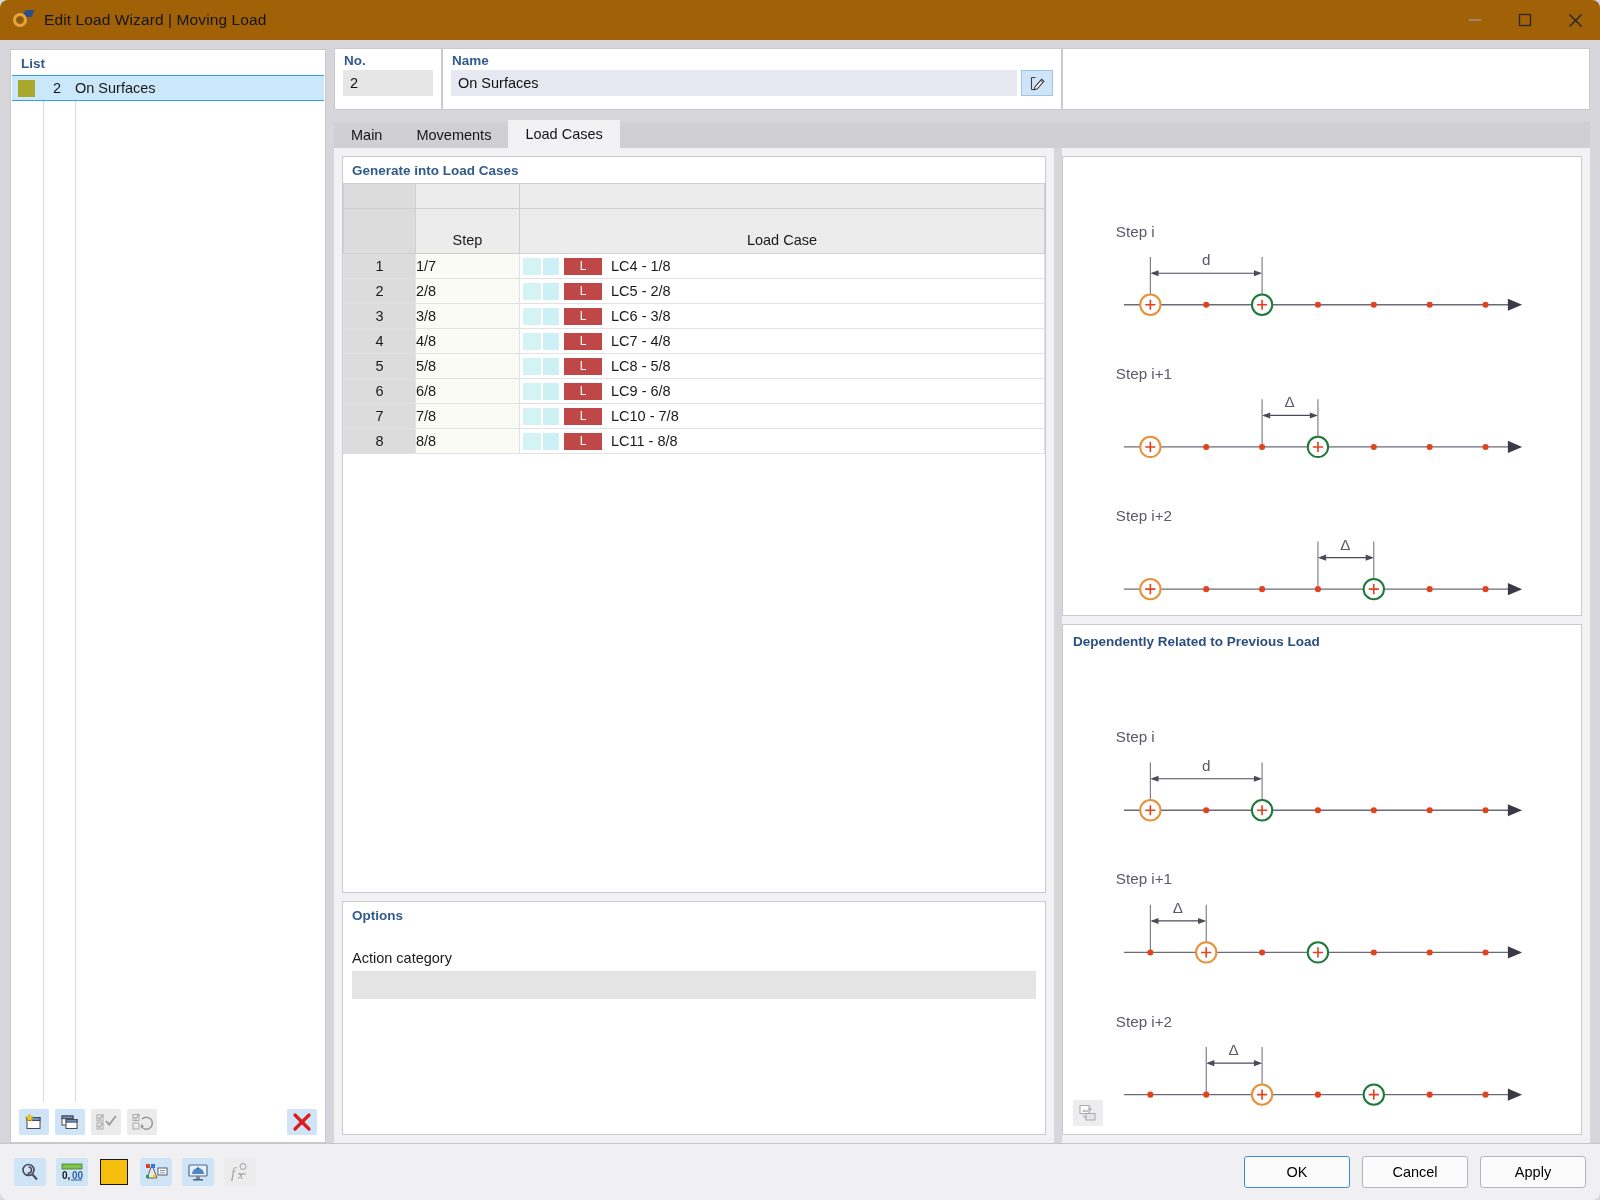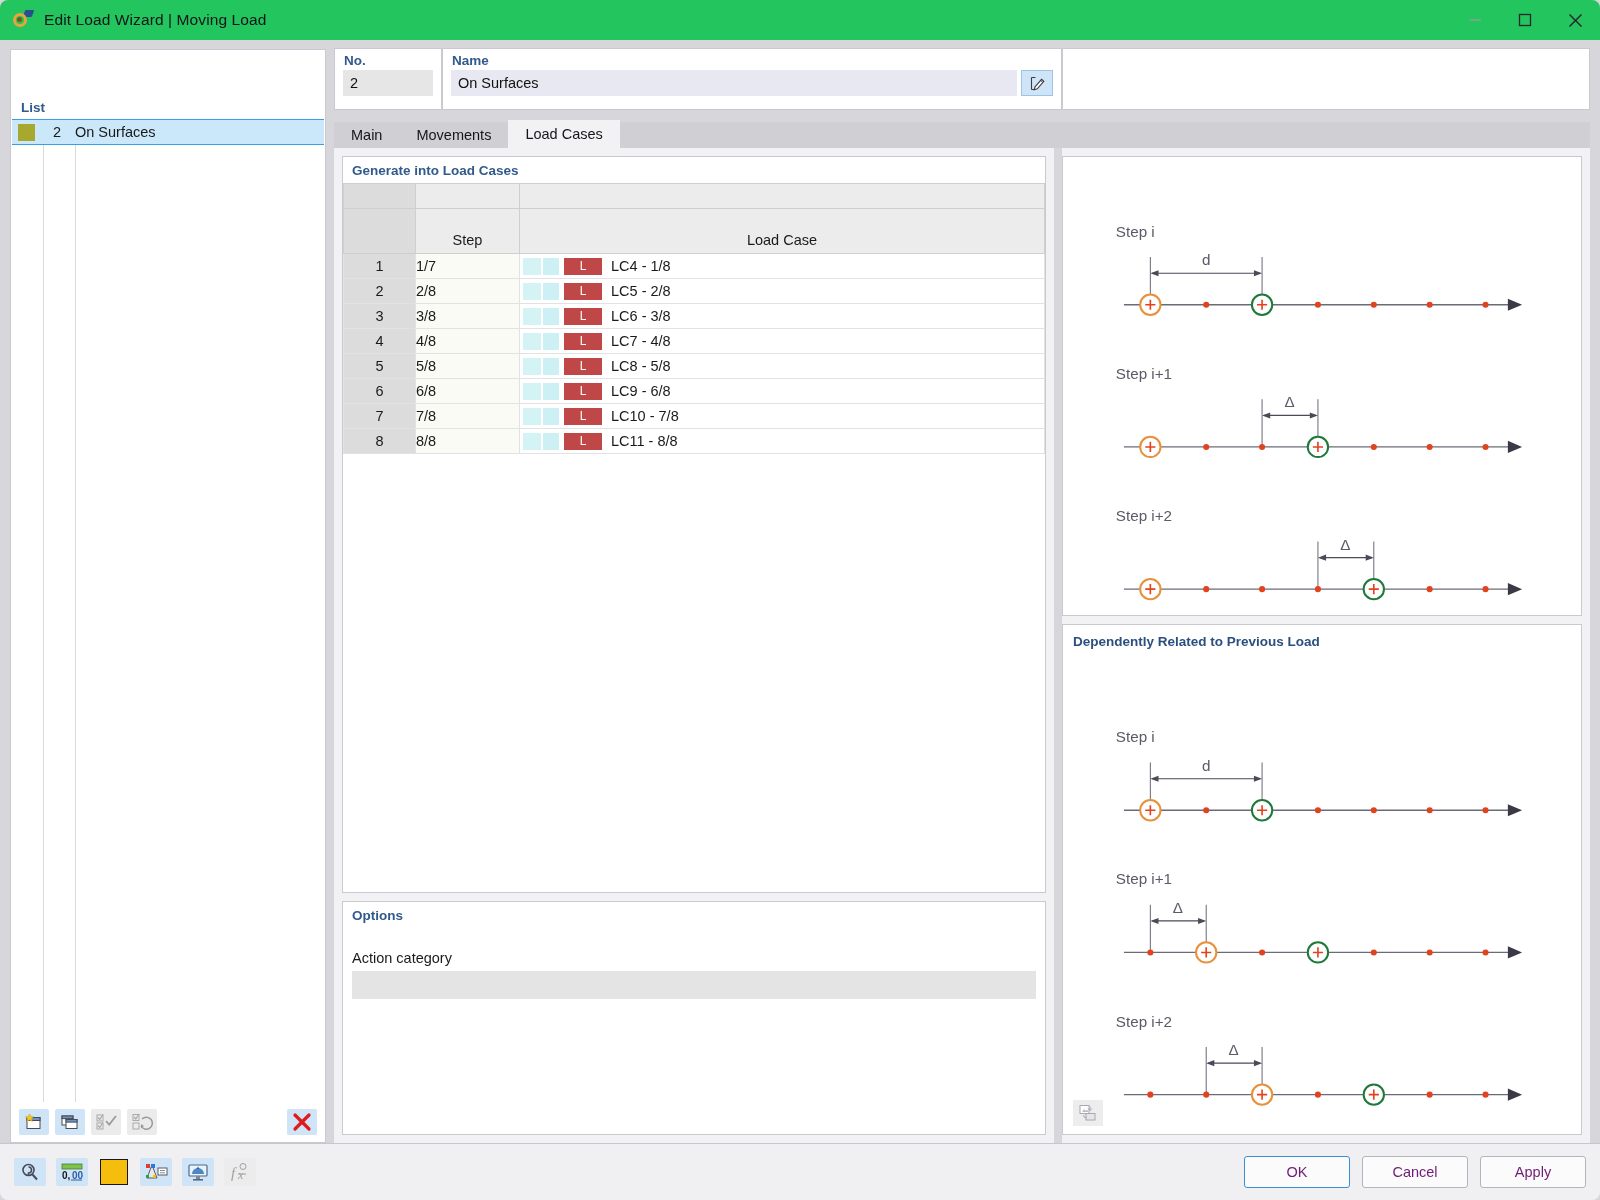--- a/index.html
+++ b/index.html
@@ -8,21 +8,21 @@
     font-family:"Liberation Sans","DejaVu Sans",sans-serif;
     font-size:14.5px;color:#1a1a1a;background:#d6d6db;
   }
   .window{
     position:absolute;inset:0;background:#d6d6db;
     display:flex;flex-direction:column;
     border-radius:8px;overflow:hidden;
   }
   
   .titlebar{
-    height:40px;flex:0 0 40px;background:#22c55e;
+    height:40px;flex:0 0 40px;background:#a16207;
     display:flex;align-items:center;position:relative;
   }
   .title-icon{
     width:22px;height:22px;margin-left:12px;margin-right:10px;
     position:relative;flex:0 0 22px;
   }
   .title-icon .ring{
     position:absolute;left:1px;top:4px;width:14px;height:14px;
     border:3px solid #e8a33d;border-radius:50%;box-sizing:border-box;
   }
@@ -39,21 +39,21 @@
   .wc{width:50px;height:40px;display:flex;align-items:center;justify-content:center;}
   .wc svg{display:block;}
   
   .bodyarea{flex:1 1 auto;display:flex;padding:8px 10px 0 10px;gap:8px;min-height:0;}
   
   .leftpanel{
     width:314px;flex:0 0 314px;background:#fff;border:1px solid #c9c9cf;
     display:flex;flex-direction:column;min-height:0;margin-top:1px;
   }
   .panel-caption{
-    font-size:13.5px;font-weight:bold;color:#315a8c;padding:6px 8px 4px 10px;margin-top:44px;
+    font-size:13.5px;font-weight:bold;color:#315a8c;padding:6px 8px 4px 10px;
   }
   .listbody{flex:1 1 auto;position:relative;min-height:0;}
   .listcol-sep{position:absolute;top:0;bottom:0;width:1px;background:#d9d9de;}
   .list-row{
     position:absolute;left:1px;right:1px;top:0;height:24px;
     background:#cbe8fb;border-top:1px solid #3a9fe0;border-bottom:1px solid #3a9fe0;
     display:flex;align-items:center;
   }
   .swatch{width:17px;height:17px;background:#a8a82e;margin-left:6px;flex:0 0 17px;}
   .list-num{width:26px;text-align:right;padding-right:6px;font-size:14.5px;}
@@ -156,21 +156,21 @@
   .bottombar{
     height:56px;flex:0 0 56px;background:#f0f0f2;display:flex;align-items:center;
     padding:0 14px;gap:10px;border-top:1px solid #c6c6cc;
   }
   .bb{width:32px;height:28px;display:flex;align-items:center;justify-content:center;background:#cfe4f7;border-radius:2px;}
   .bb.dis{background:#ececec;}
   .bb.plain{background:transparent;}
   .actions{margin-left:auto;display:flex;gap:12px;}
   .btn{
     width:104px;height:30px;border:1px solid #b4b4ba;background:#fbfbfb;border-radius:3px;
-    font-size:14.5px;display:flex;align-items:center;justify-content:center;color:#701a75;
+    font-size:14.5px;display:flex;align-items:center;justify-content:center;color:#000000;
   }
   .btn.primary{border:1px solid #3a8fd4;}
 </style>
 </head>
 <body>
 
 <div class="window">
 
   <div class="titlebar">
     <div class="title-icon">

